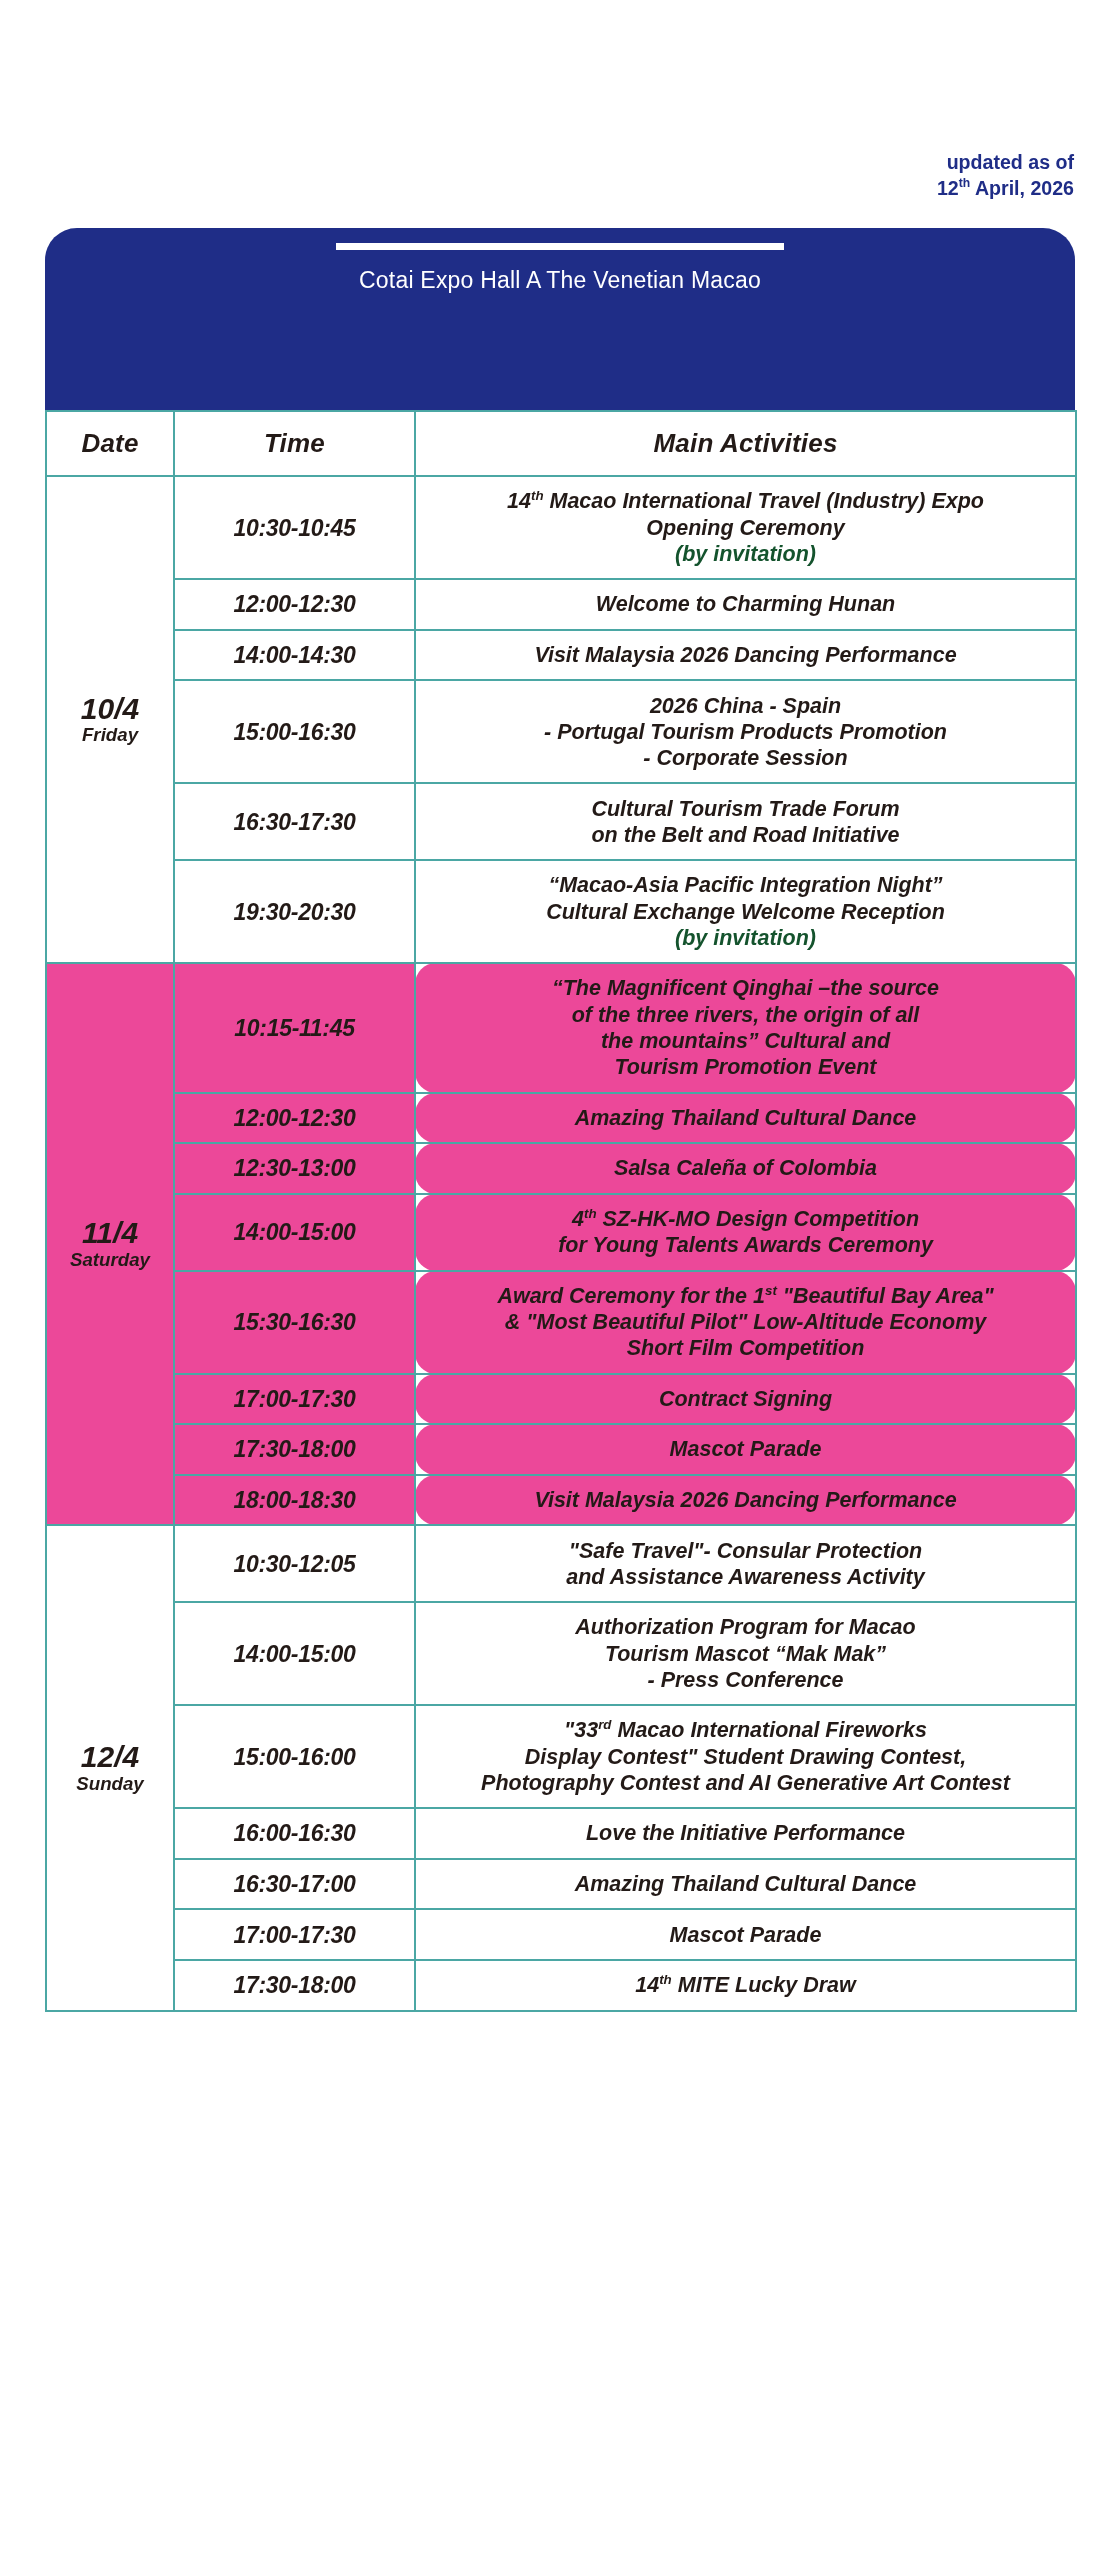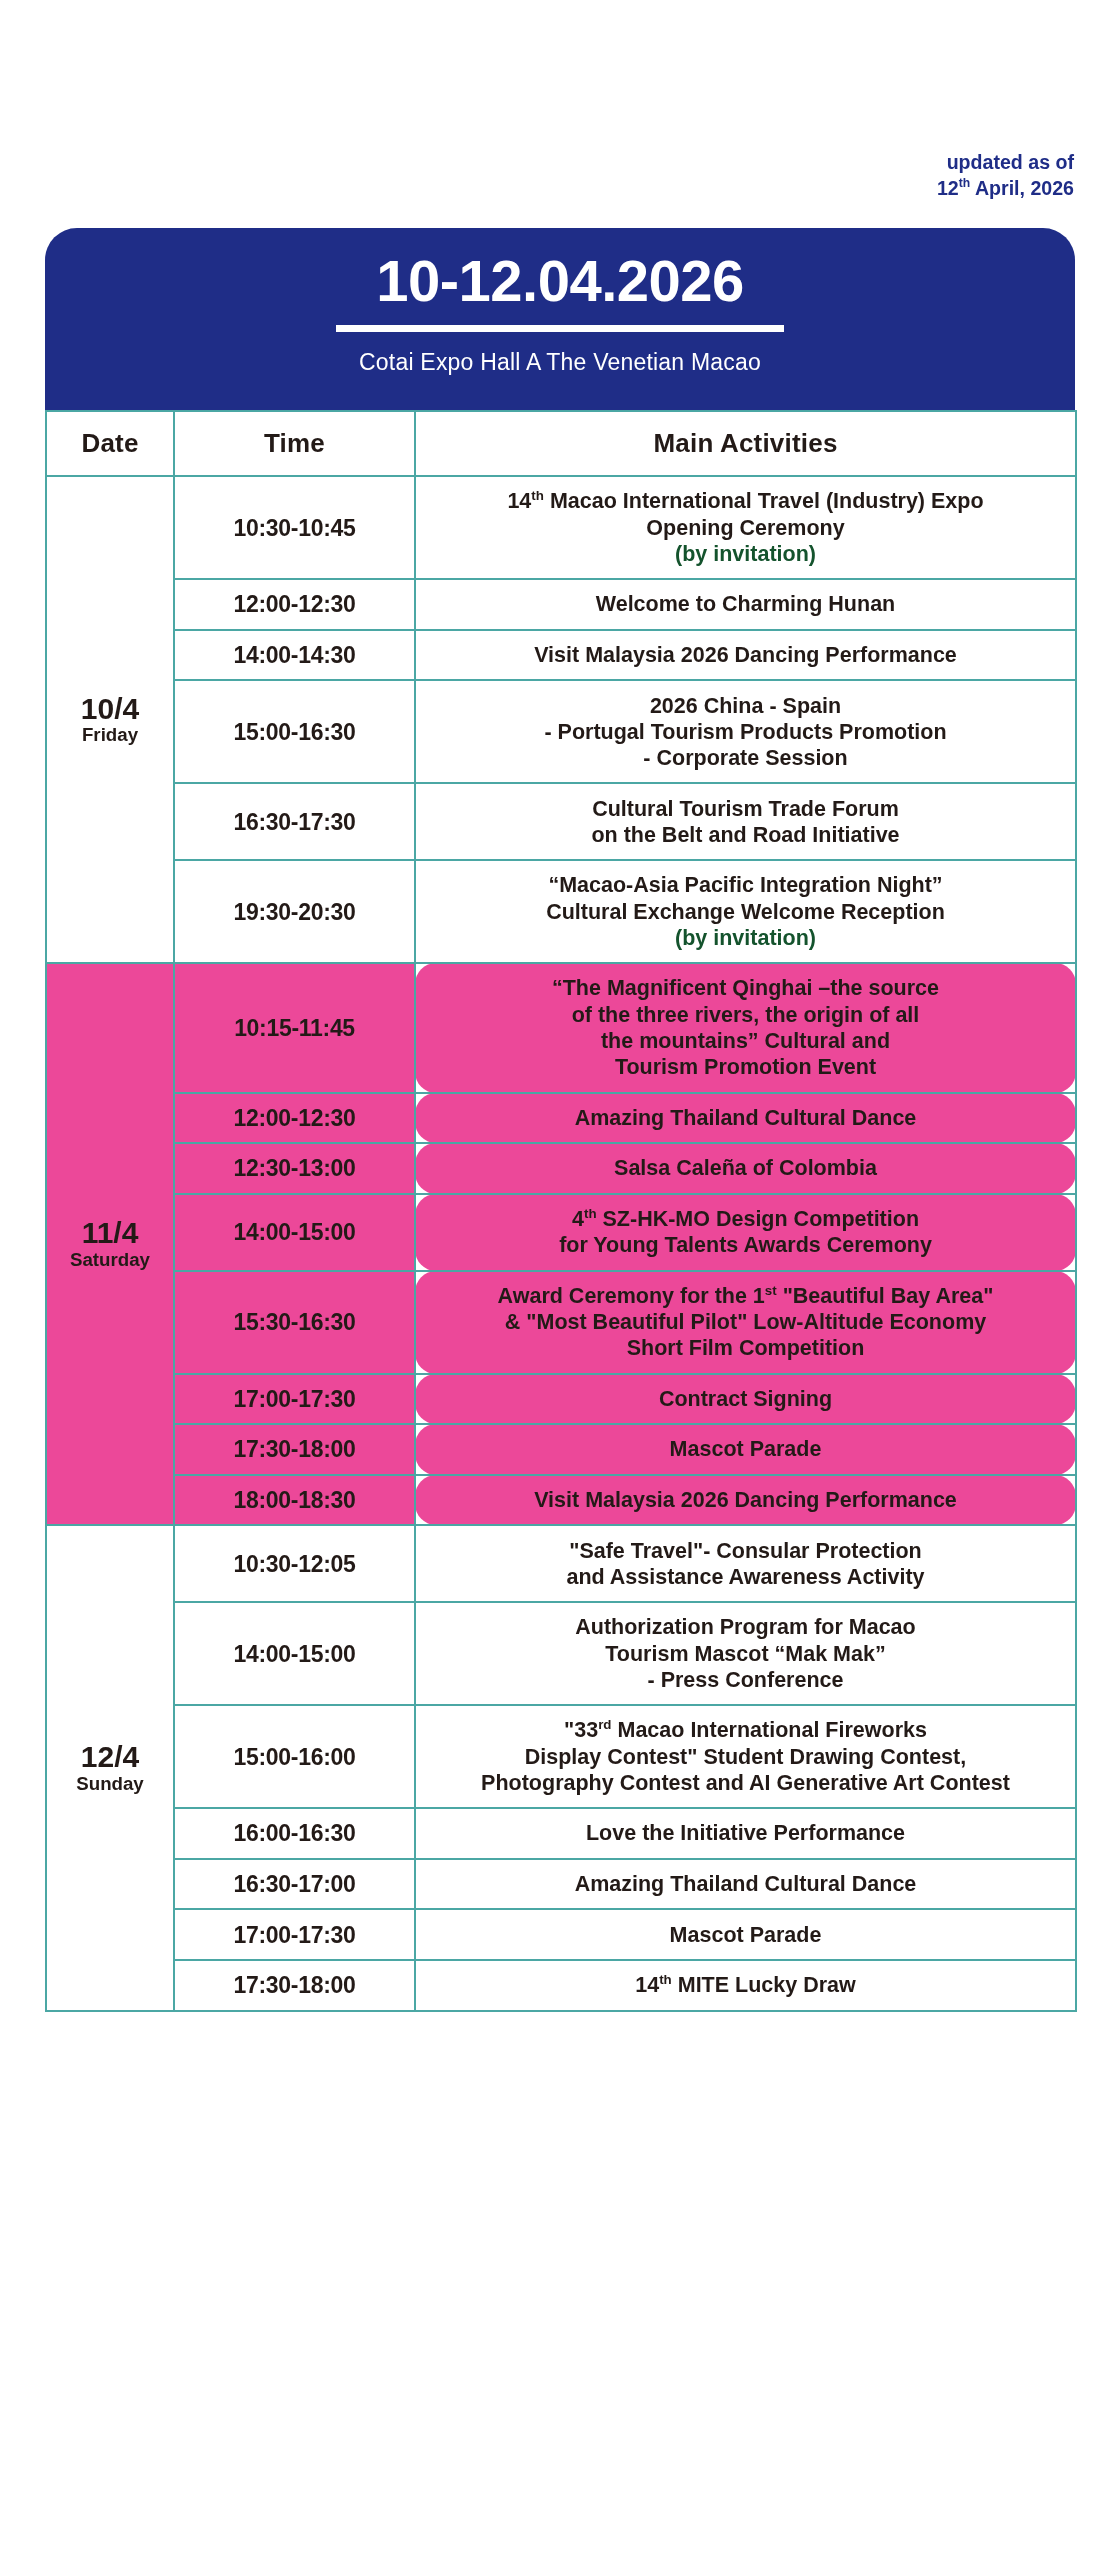--- a/index.html
+++ b/index.html
@@ -86,20 +86,21 @@
   }
 
   
   .schedule {
     position: absolute;
     left: 45px;
     top: 410px;
     width: 1030px;
     border-collapse: collapse;
     table-layout: fixed;
+    font-style: italic;
   }
   .schedule col.c-date { width: 128px; }
   .schedule col.c-time { width: 241px; }
   .schedule col.c-act  { width: 661px; }
 
   .schedule th,
   .schedule td {
     border: 2.8px solid #4ba7a4;
     text-align: center;
     vertical-align: middle;
@@ -157,21 +158,20 @@
 
 <div class="page">
 
 
   <div class="updated">
     <div>updated as of</div>
     <div><span>12</span><sup>th</sup><span> April, 2026</span></div>
   </div>
 
   <div class="banner">
-    <div class="banner-date">10-12.04.2026</div>
     <div class="banner-rule"></div>
     <div class="banner-venue">Cotai Expo Hall A The Venetian Macao</div>
   </div>
 
   <table class="schedule">
     <colgroup>
       <col class="c-date">
       <col class="c-time">
       <col class="c-act">
     </colgroup>

